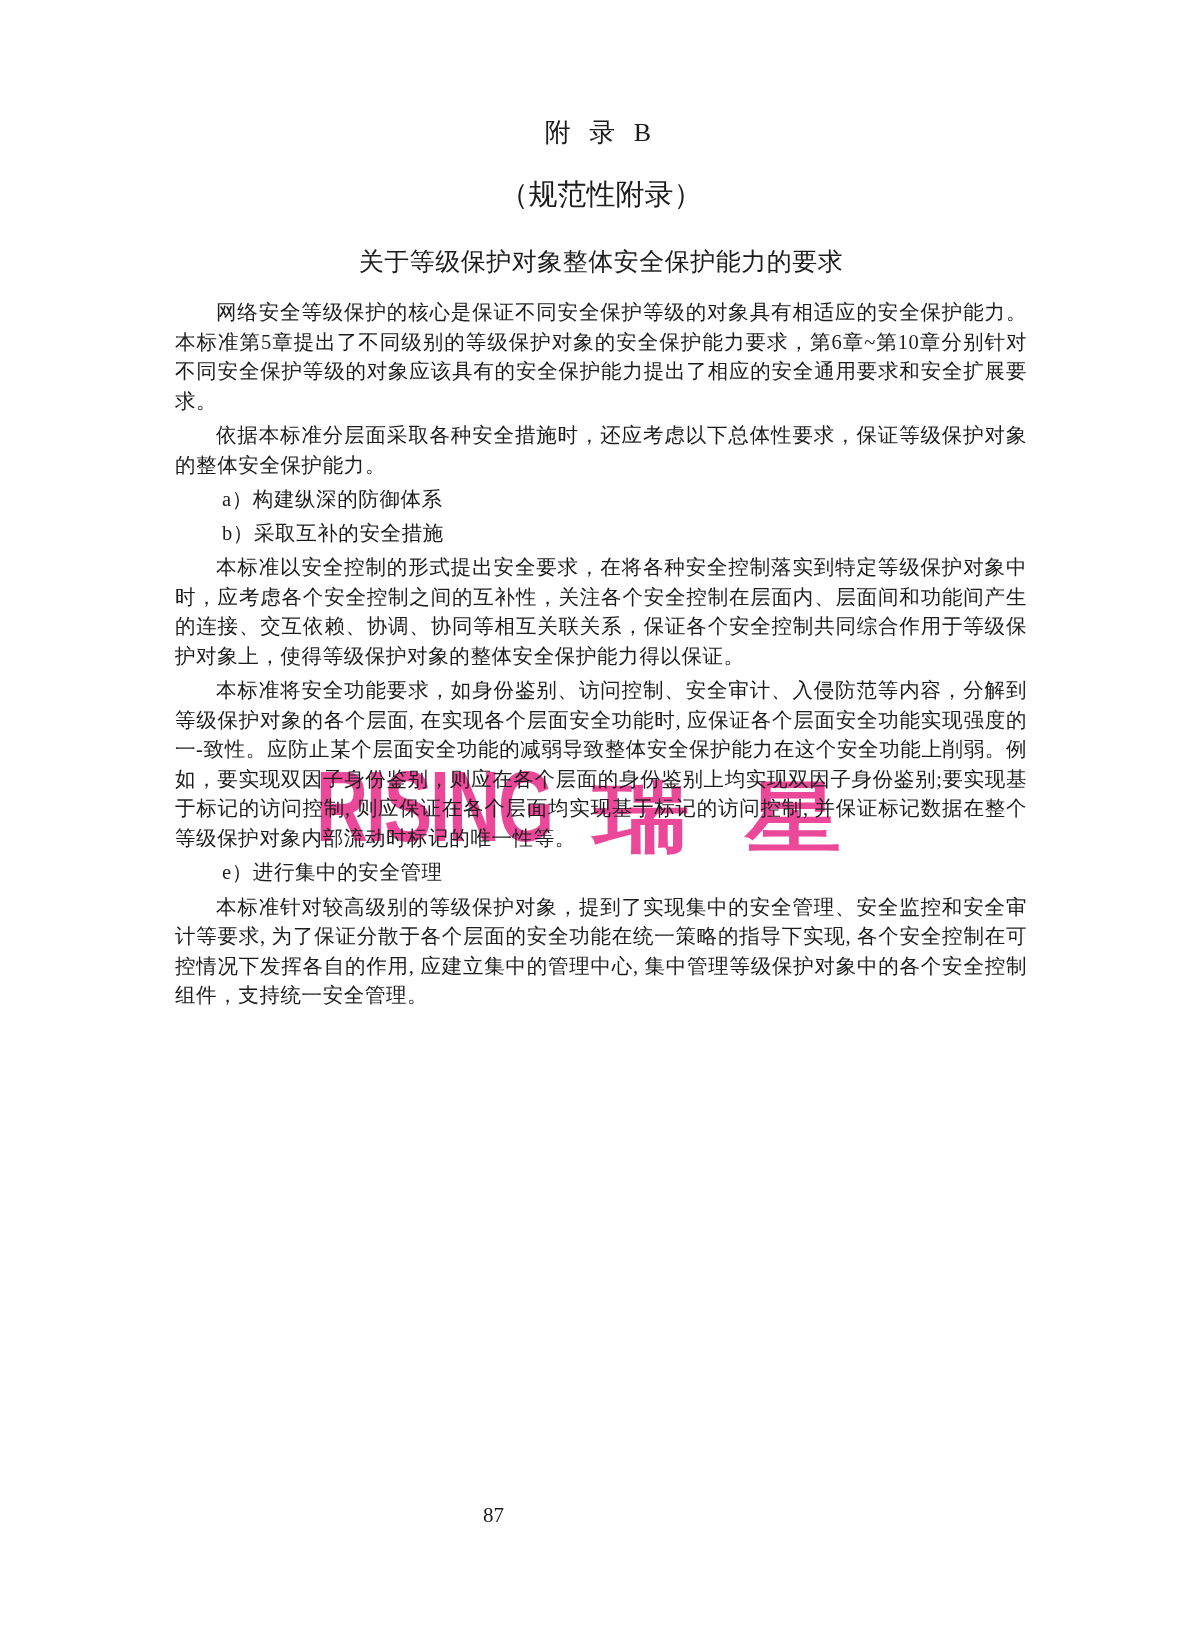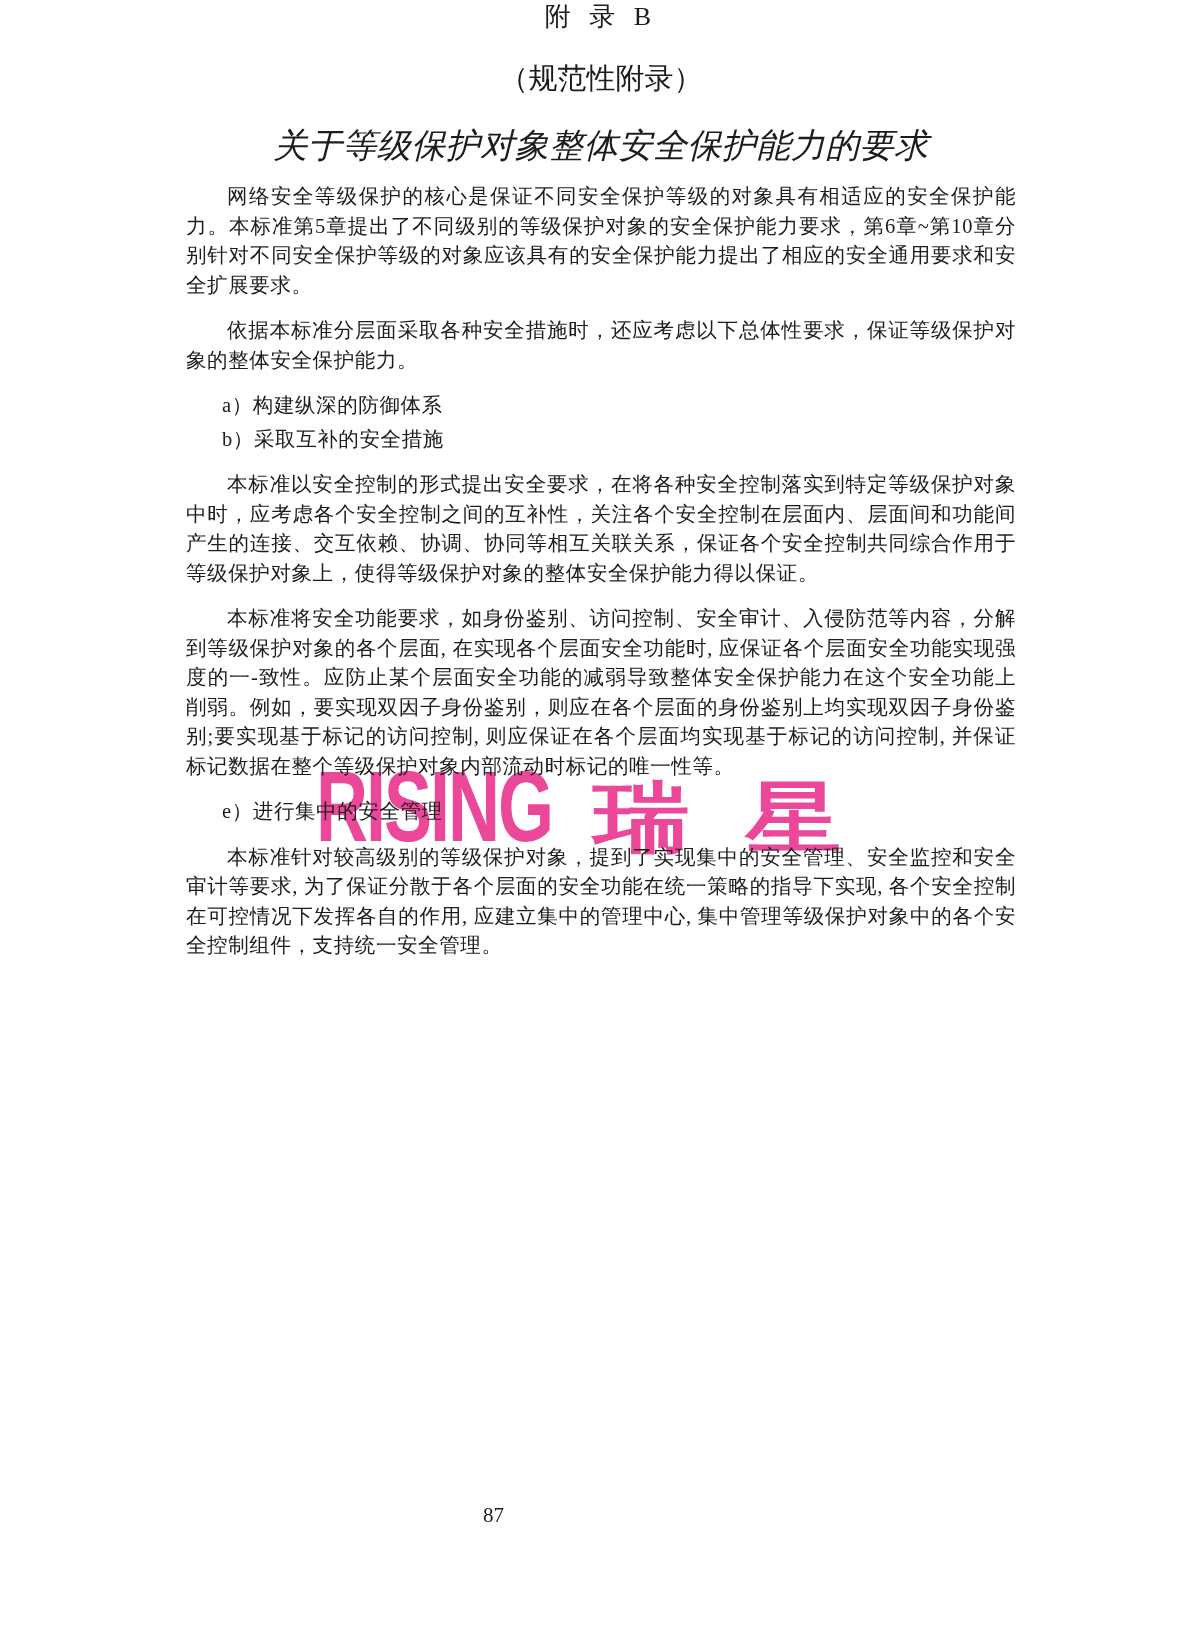--- a/index.html
+++ b/index.html
@@ -26,38 +26,38 @@
   }
   .wm-cn {
     font-family:"Liberation Sans","DejaVu Sans",sans-serif;
     font-size:96px; line-height:1; letter-spacing:56px; margin-left:-70px;
     display:inline-block; transform:scaleY(0.8); transform-origin:left bottom;
   }
 
   .content { position:absolute; left:170px; top:0; width:862px; z-index:1; }
 
   .h-appendix {
-    margin:0; 
+    margin:0; padding-top:116px;
     font-size:26px; line-height:34px; font-weight:normal;
     text-align:center; letter-spacing:6px;
   }
   .h-type {
     margin:26px 0 8px 0;
     font-size:29px; line-height:36px; font-weight:normal;
     text-align:center;
   }
   .h-title {
     margin:30px 0 0 0;
-    font-size:34px; line-height:40px; font-weight:normal;
-    text-align:center; letter-spacing:0.5px;font-style:italic;
+    font-size:25px; line-height:40px; font-weight:normal;
+    text-align:center; letter-spacing:0.5px;
   }
 
   .body-text { margin-top:16px; font-size:20.5px; line-height:29.5px; letter-spacing:0.6px; }
   .para {
-    margin:16px; text-indent:2em;
+    margin:5px; text-indent:2em;
     text-align:justify; text-justify:inter-ideograph;
   }
   .item { margin:4px; padding-left:48px; white-space:pre-wrap; }
 
   .page-number {
     position:absolute; left:0; top:1502px; width:987px;
     text-align:center; font-size:21px; line-height:26px; z-index:1;
   }
 </style>
 </head>

